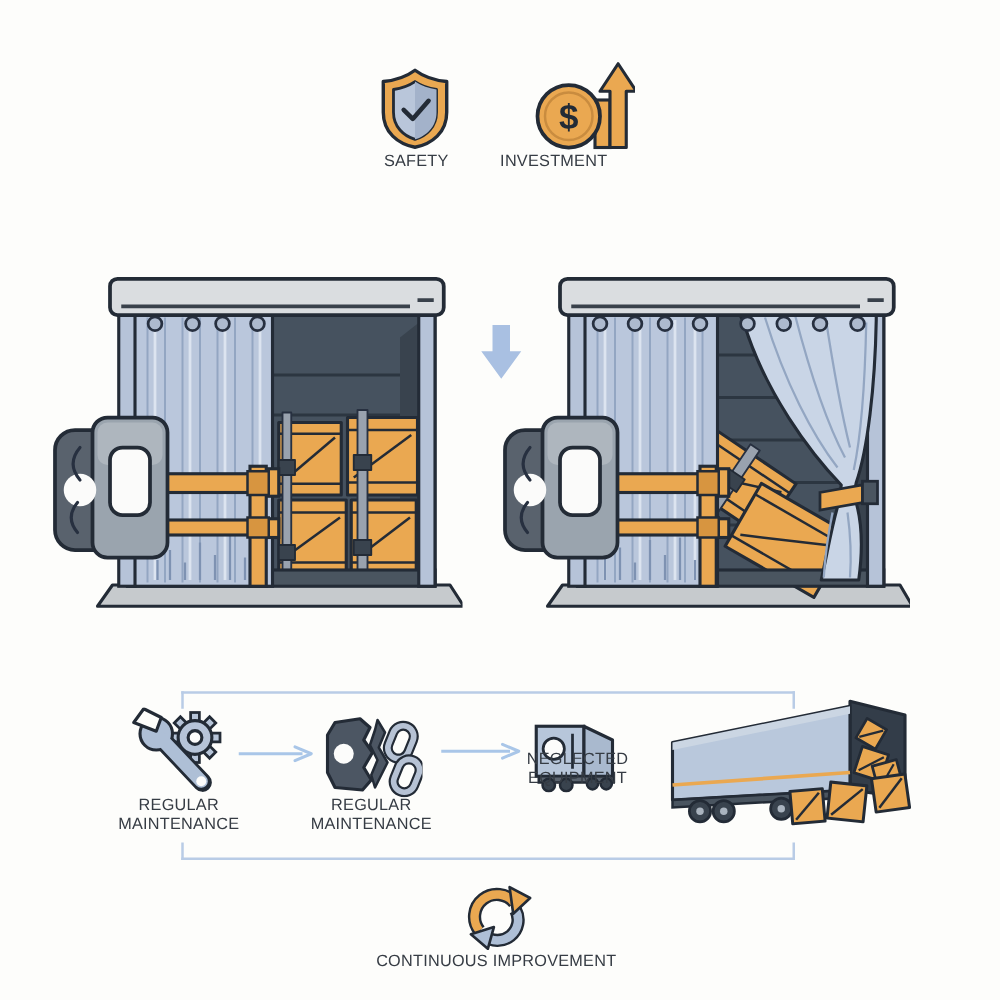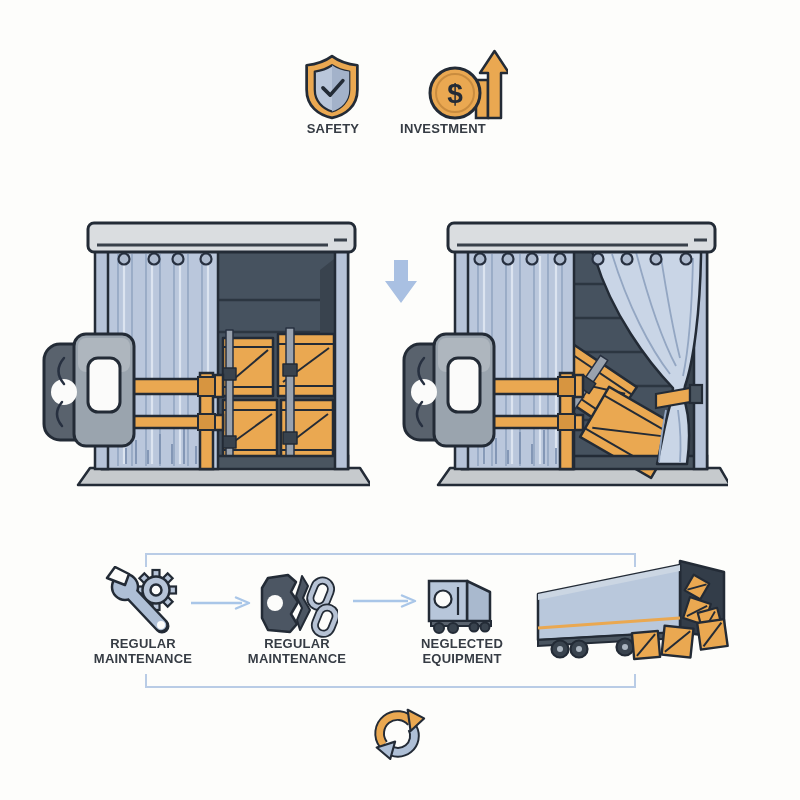--- a/index.html
+++ b/index.html
@@ -1,19 +1,19 @@
 <!DOCTYPE html>
 <html><head>
 <meta charset="utf-8">
 <style>
   html,body{margin:0;padding:0;background:#FDFDFB;}
   .canvas{position:relative;width:800px;height:800px;background:#FDFDFB;overflow:hidden;margin:0 auto;
           font-family:"Liberation Sans", sans-serif;}
   .abs{position:absolute;}
-  .cap-label{position:absolute;text-align:center;font-size:13px;font-weight:bold;color:#363C44;
+  .cap-label{position:absolute;text-align:center;font-size:13px;font-weight:normal;color:#363C44;
              line-height:14.5px;letter-spacing:.2px;}
   .bracket-top{position:absolute;left:145px;top:553px;width:487px;height:12px;
                border-top:2px solid #B9CCE6;border-left:2px solid #B9CCE6;border-right:2px solid #B9CCE6;}
   .bracket-bottom{position:absolute;left:145px;top:674px;width:487px;height:12px;
                border-bottom:2px solid #B9CCE6;border-left:2px solid #B9CCE6;border-right:2px solid #B9CCE6;}
   svg{display:block;}
 </style>
 </head>
 <body>
 
@@ -361,24 +361,25 @@
       </g>
       <g transform="rotate(-8 182 87)">
         <rect x="169" y="73" width="27" height="27" fill="#EAA851" stroke="#232B36" stroke-width="2.4"></rect>
         <line x1="172" y1="97" x2="193" y2="76" stroke="#232B36" stroke-width="2"></line>
       </g>
     </g>
   </svg>
 
   <div class="cap-label" style="left:78px;top:637px;width:130px">REGULAR MAINTENANCE</div>
   <div class="cap-label" style="left:232px;top:637px;width:130px">REGULAR MAINTENANCE</div>
-  <div class="cap-label" style="left:397px;top:637px;width:130px">NEGLECTED EQUIPMENT</div>
+  <div class="cap-label" style="left:397px;top:600px;width:130px">NEGLECTED EQUIPMENT</div>
 
   <svg class="abs" style="left:369px;top:702px" width="58" height="58" viewBox="0 0 60 60">
     <path d="M 15,44 A 17,17 0 0 1 44,21" fill="none" stroke="#232B36" stroke-width="11"></path>
     <path d="M 15,44 A 17,17 0 0 1 44,21" fill="none" stroke="#EAA851" stroke-width="7"></path>
     <path d="M 45,27 A 17,17 0 0 1 19,48" fill="none" stroke="#232B36" stroke-width="11"></path>
     <path d="M 45,27 A 17,17 0 0 1 19,48" fill="none" stroke="#AEBFD6" stroke-width="7"></path>
     <polygon points="40,8 57,17 43,30" fill="#EAA851" stroke="#232B36" stroke-width="2.2" stroke-linejoin="round"></polygon>
     <polygon points="27,41 22,59 8,47" fill="#AEBFD6" stroke="#232B36" stroke-width="2.2" stroke-linejoin="round"></polygon>
   </svg>
+  <div class="cap-label" style="left:287px;top:762px;width:220px">CONTINUOUS IMPROVEMENT</div>
 
 </div>
 
 </body></html>

